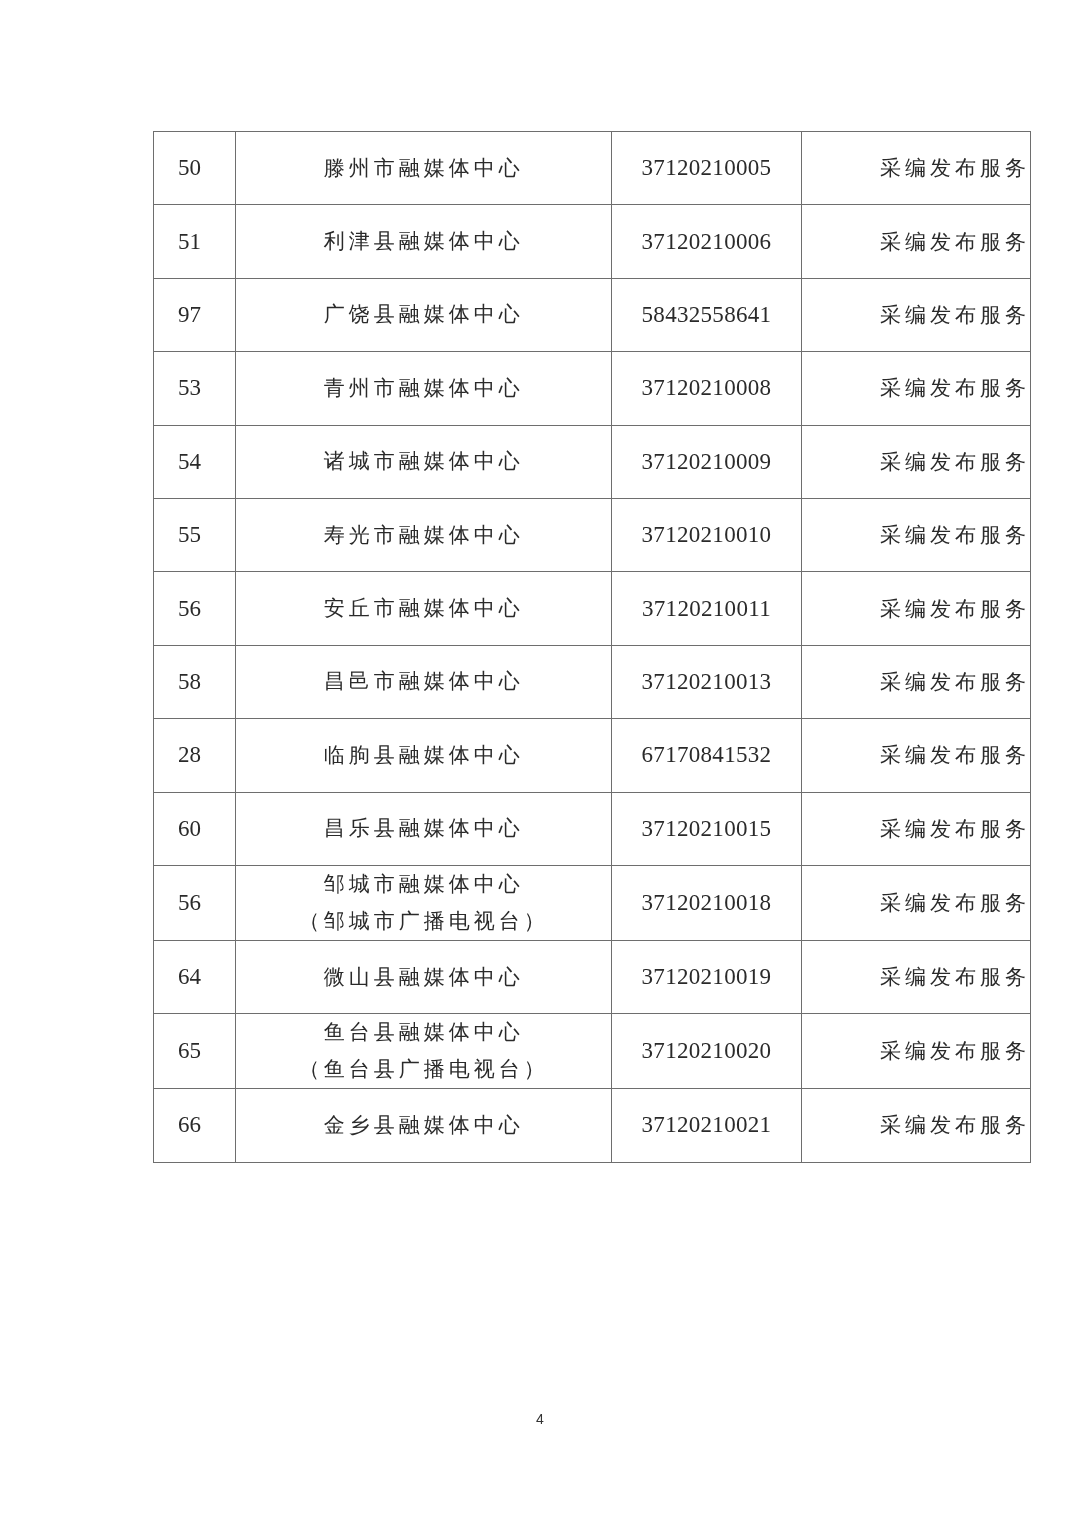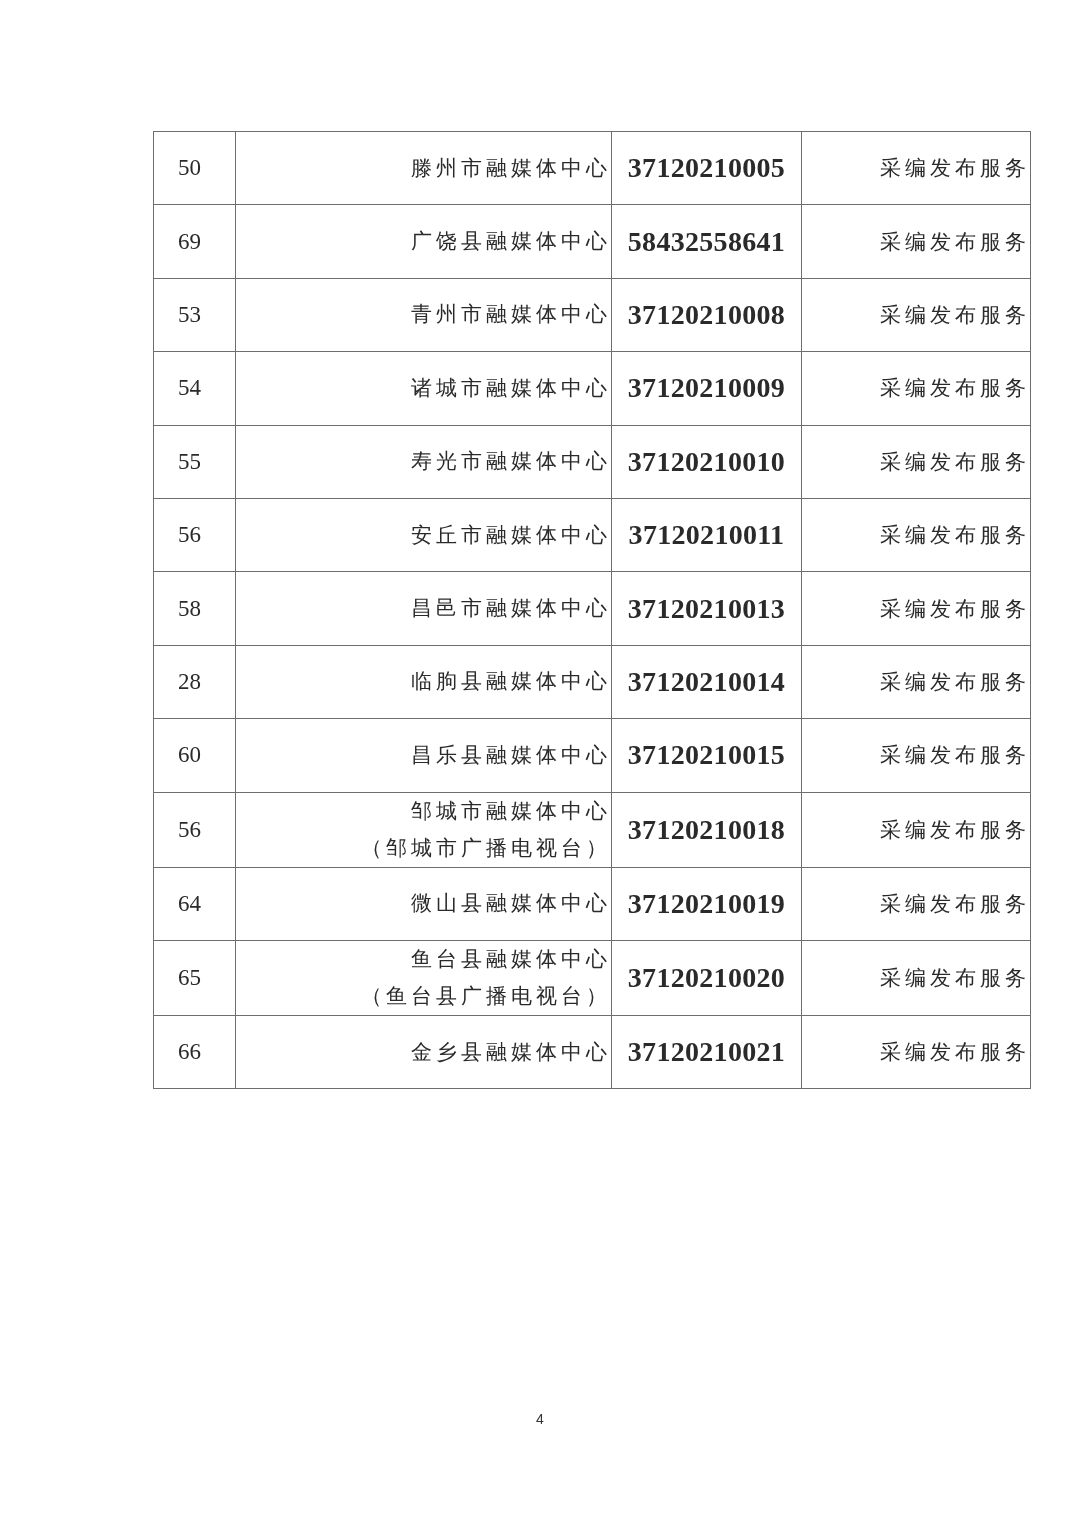--- a/index.html
+++ b/index.html
@@ -38,27 +38,25 @@
     .col-svc { width: 200px; }
     td.cell-no {
       font-family: "Liberation Serif", "DejaVu Serif", serif;
       font-size: 23px;
       text-align: left;
       padding-left: 24px;
     }
     td.cell-name {
       letter-spacing: 4px;
       font-size: 21px;
-      text-align: right;
     }
     td.cell-code {
       font-family: "Liberation Serif", "DejaVu Serif", serif;
-      font-size: 28px;
+      font-size: 23px;
       letter-spacing: 0.3px;
-      font-weight: bold;
     }
     td.cell-svc {
       text-align: right;
       padding-left: 12px;
       letter-spacing: 4px;
       font-size: 21px;
     }
     .name-line {
       display: block;
       line-height: 37px;
@@ -87,21 +85,29 @@
   <tbody id="table-body">
   <tr>
         <td class="cell-no">50</td>
         <td class="cell-name">
           <span class="name-line">滕州市融媒体中心</span>
         </td>
         <td class="cell-code">37120210005</td>
         <td class="cell-svc">采编发布服务</td>
       </tr>
       <tr>
-        <td class="cell-no">69</td>
+        <td class="cell-no">51</td>
+        <td class="cell-name">
+          <span class="name-line">利津县融媒体中心</span>
+        </td>
+        <td class="cell-code">37120210006</td>
+        <td class="cell-svc">采编发布服务</td>
+      </tr>
+      <tr>
+        <td class="cell-no">97</td>
         <td class="cell-name">
           <span class="name-line">广饶县融媒体中心</span>
         </td>
         <td class="cell-code">58432558641</td>
         <td class="cell-svc">采编发布服务</td>
       </tr>
       <tr>
         <td class="cell-no">53</td>
         <td class="cell-name">
           <span class="name-line">青州市融媒体中心</span>
@@ -139,21 +145,21 @@
           <span class="name-line">昌邑市融媒体中心</span>
         </td>
         <td class="cell-code">37120210013</td>
         <td class="cell-svc">采编发布服务</td>
       </tr>
       <tr>
         <td class="cell-no">28</td>
         <td class="cell-name">
           <span class="name-line">临朐县融媒体中心</span>
         </td>
-        <td class="cell-code">37120210014</td>
+        <td class="cell-code">67170841532</td>
         <td class="cell-svc">采编发布服务</td>
       </tr>
       <tr>
         <td class="cell-no">60</td>
         <td class="cell-name">
           <span class="name-line">昌乐县融媒体中心</span>
         </td>
         <td class="cell-code">37120210015</td>
         <td class="cell-svc">采编发布服务</td>
       </tr>

